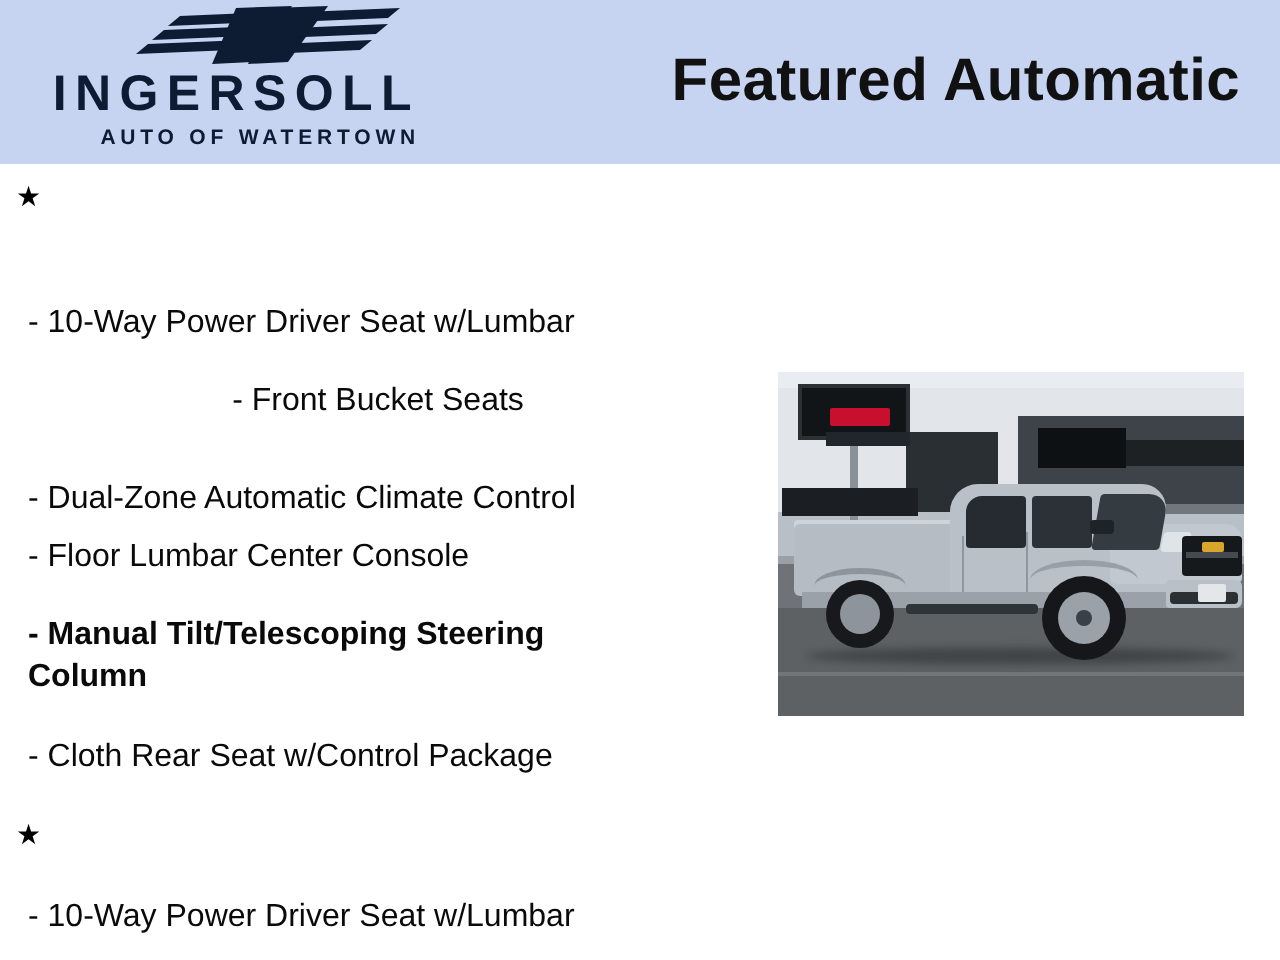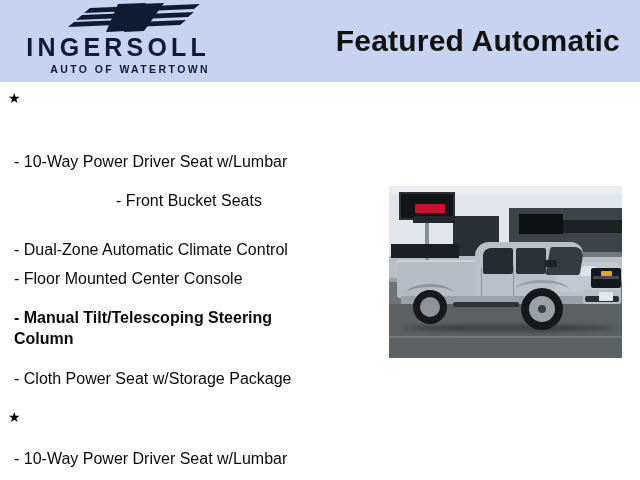--- a/index.html
+++ b/index.html
@@ -155,23 +155,23 @@
 
 <div class="content">
 
   <div class="pkg-row" style="top:6px;">
     <span class="star">★</span>
   </div>
 
   <div class="feat-row" style="top:69px;">- 10-Way Power Driver Seat w/Lumbar</div>
   <div class="feat-row" style="top:108px;text-align:center;">- Front Bucket Seats</div>
   <div class="feat-row" style="top:147px;margin-top:10px;">- Dual-Zone Automatic Climate Control</div>
-  <div class="feat-row" style="top:186px;">- Floor Mounted Center Console</div>
+  <div class="feat-row" style="top:186px;">- Floor Lumbar Center Console</div>
   <div class="feat-row" style="top:225px; width:300px;font-weight:bold;">- Manual Tilt/Telescoping Steering Column</div>
-  <div class="feat-row" style="top:286px;">- Cloth Power Seat w/Storage Package</div>
+  <div class="feat-row" style="top:286px;">- Cloth Rear Seat w/Control Package</div>
 
   <div class="pkg-row" style="top:325px;">
     <span class="star">★</span>
   </div>
 
   <div class="feat-row" style="top:366px;">- 10-Way Power Driver Seat w/Lumbar</div>
 </div>
 
 <div class="photo">
   <div class="ph-sky"></div>

